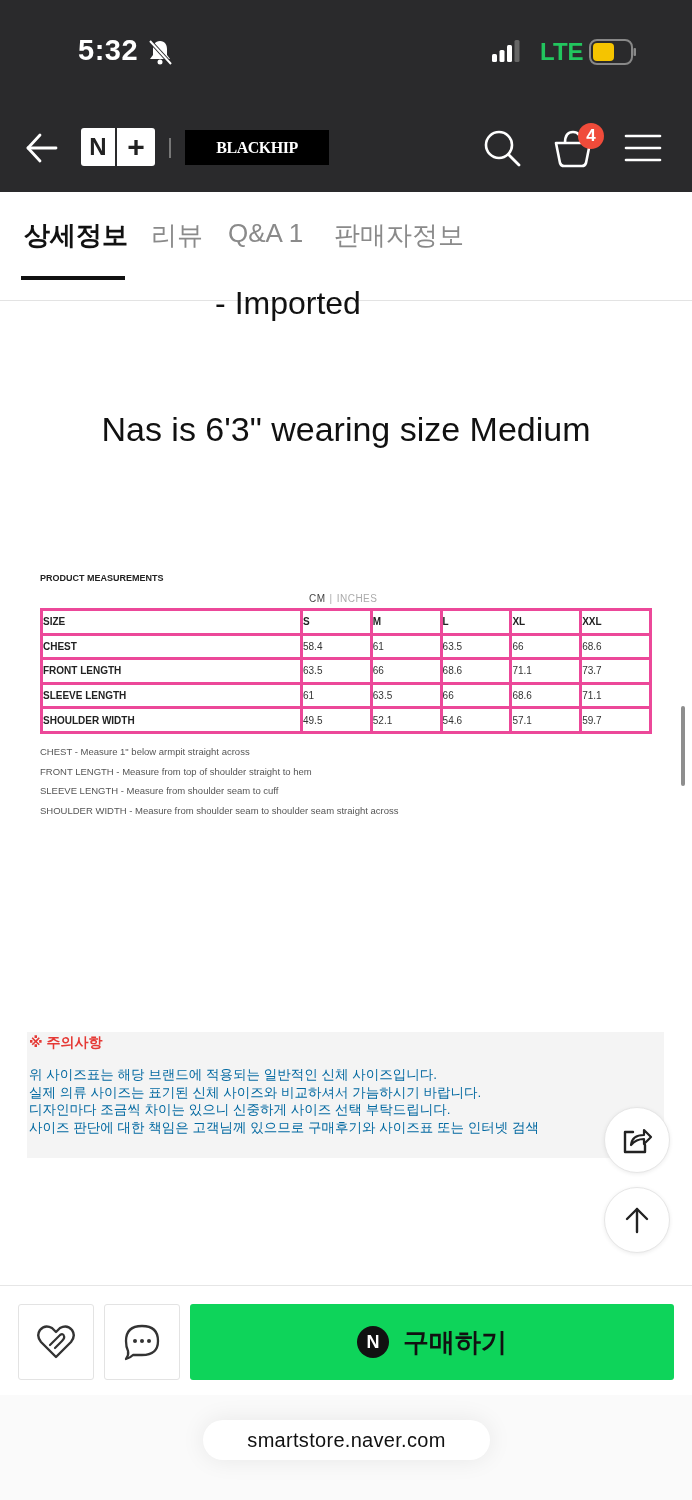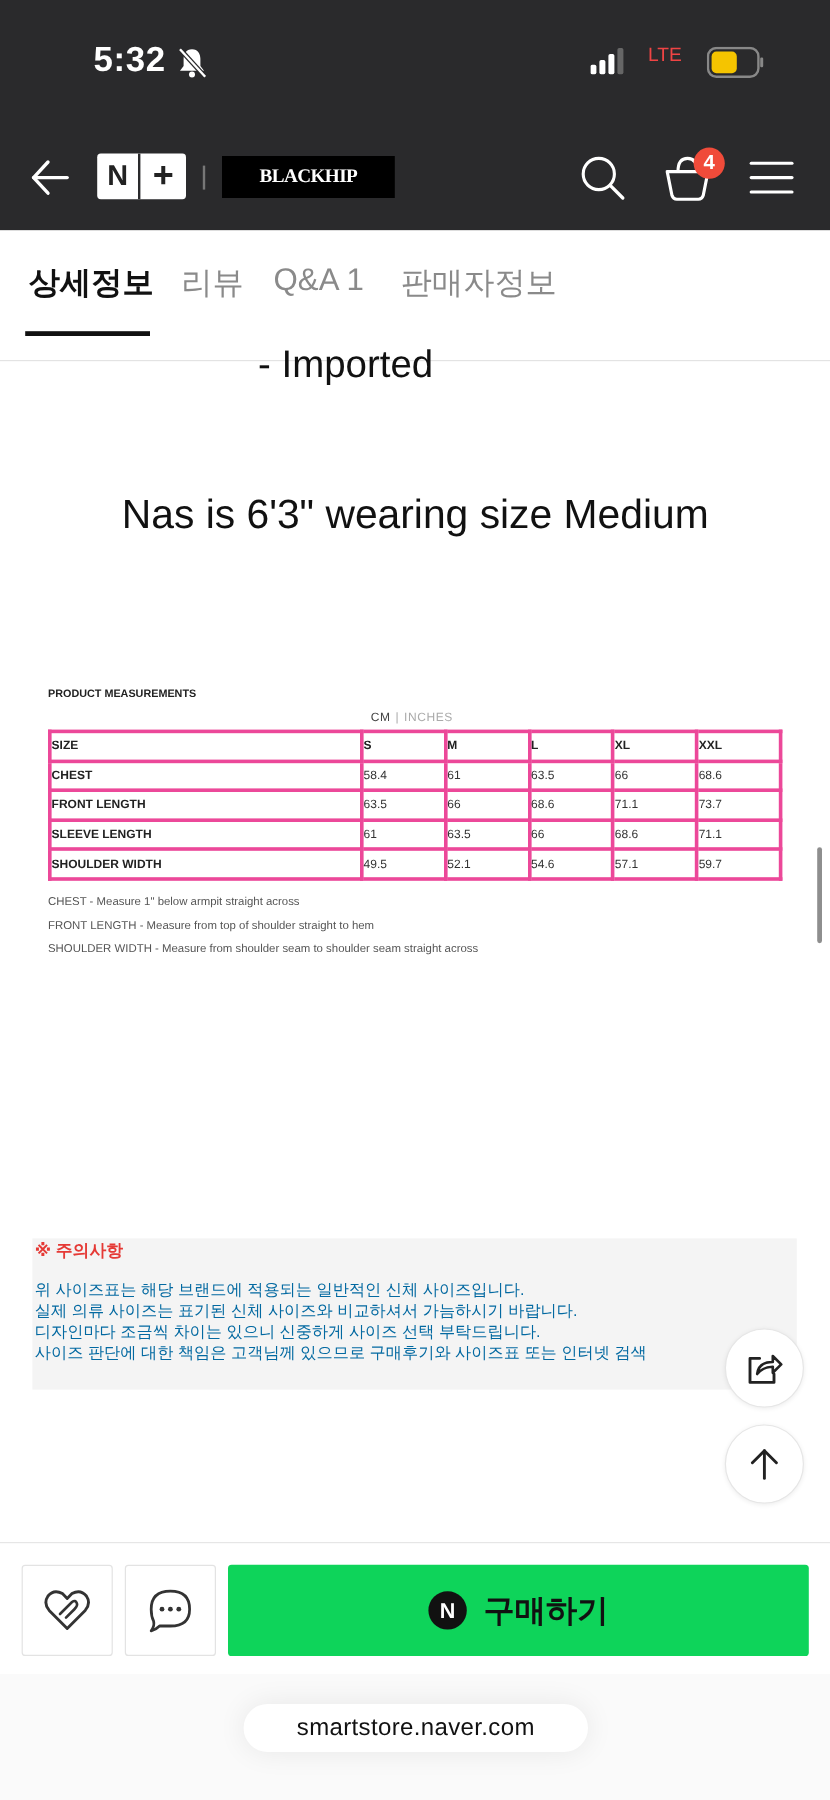--- a/index.html
+++ b/index.html
@@ -4,21 +4,21 @@
   <style>
     * { box-sizing: border-box; margin: 0; padding: 0; }
     html, body { width: 692px; height: 1500px; overflow: hidden; background: #ffffff; }
     body { font-family: "Liberation Sans", "DejaVu Sans", sans-serif; color: #111; position: relative; }
 
     
     .topbar { position: absolute; left: 0; top: 0; width: 692px; height: 192px; background: #2a2a2c; }
     .status-time { position: absolute; left: 78px; top: 34px; color: #fff; font-size: 29px; font-weight: 600; letter-spacing: 0.5px; }
     .bell-off { position: absolute; left: 147px; top: 38px; width: 26px; height: 28px; }
     .signal { position: absolute; left: 492px; top: 40px; width: 28px; height: 22px; }
-    .lte { position: absolute; left: 540px; top: 38px; color: #ef4444; font-size: 16px; font-weight: 400; }
+    .lte { position: absolute; left: 540px; top: 38px; color: #22c55e; font-size: 24px; font-weight: 700; }
     .battery { position: absolute; left: 589px; top: 39px; width: 48px; height: 26px; }
 
     .back-btn { position: absolute; left: 24px; top: 128px; width: 36px; height: 40px; cursor: pointer; }
     .nplus { position: absolute; left: 81px; top: 128px; width: 74px; height: 38px; background: #fff; border-radius: 3px; display: flex; }
     .nplus .n { width: 36px; height: 38px; display: flex; align-items: center; justify-content: center; font-weight: 700; font-size: 24px; color: #222; border-right: 2px solid #2a2a2c; }
     .nplus .plus { width: 38px; height: 38px; display: flex; align-items: center; justify-content: center; font-weight: 700; font-size: 30px; color: #222; }
     .sep { position: absolute; left: 169px; top: 138px; width: 2px; height: 20px; background: #777; }
     .brand { position: absolute; left: 185px; top: 130px; width: 144px; height: 35px; background: #000; color: #fff; display: flex; align-items: center; justify-content: center; font-family: "Liberation Serif", "DejaVu Serif", serif; font-weight: 700; font-size: 16px; letter-spacing: -0.5px; }
     .icon-btn { position: absolute; cursor: pointer; }
     .search-btn { left: 482px; top: 128px; width: 40px; height: 40px; }
@@ -188,20 +188,21 @@
     <td>54.6</td>
     <td>57.1</td>
     <td>59.7</td>
   </tr>
 </tbody>
   </table>
 
 <div class="notes">
   <div>CHEST - Measure 1" below armpit straight across</div>
   <div>FRONT LENGTH - Measure from top of shoulder straight to hem</div>
+  <div>SLEEVE LENGTH - Measure from shoulder seam to cuff</div>
   <div>SHOULDER WIDTH - Measure from shoulder seam to shoulder seam straight across</div>
 </div>
 
 <div class="notice">
   <div class="notice-title">※ 주의사항</div>
   <div class="notice-body">
     <div>위 사이즈표는 해당 브랜드에 적용되는 일반적인 신체 사이즈입니다.</div>
     <div>실제 의류 사이즈는 표기된 신체 사이즈와 비교하셔서 가늠하시기 바랍니다.</div>
     <div>디자인마다 조금씩 차이는 있으니 신중하게 사이즈 선택 부탁드립니다.</div>
     <div>사이즈 판단에 대한 책임은 고객님께 있으므로 구매후기와 사이즈표 또는 인터넷 검색</div>

